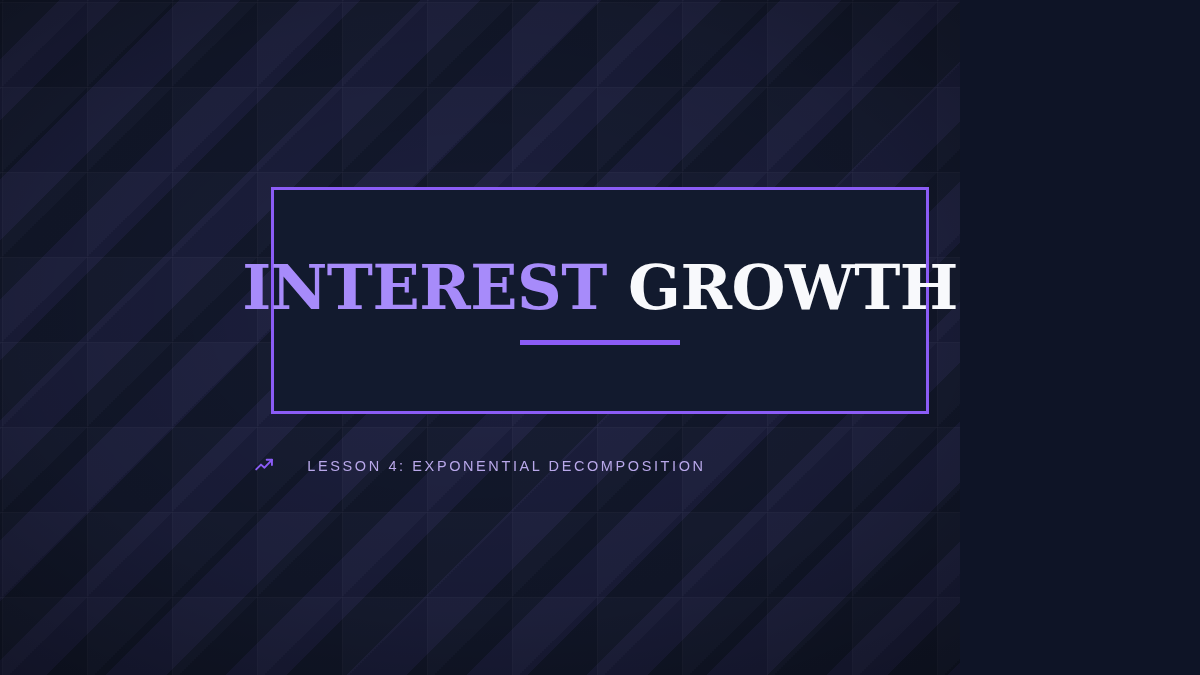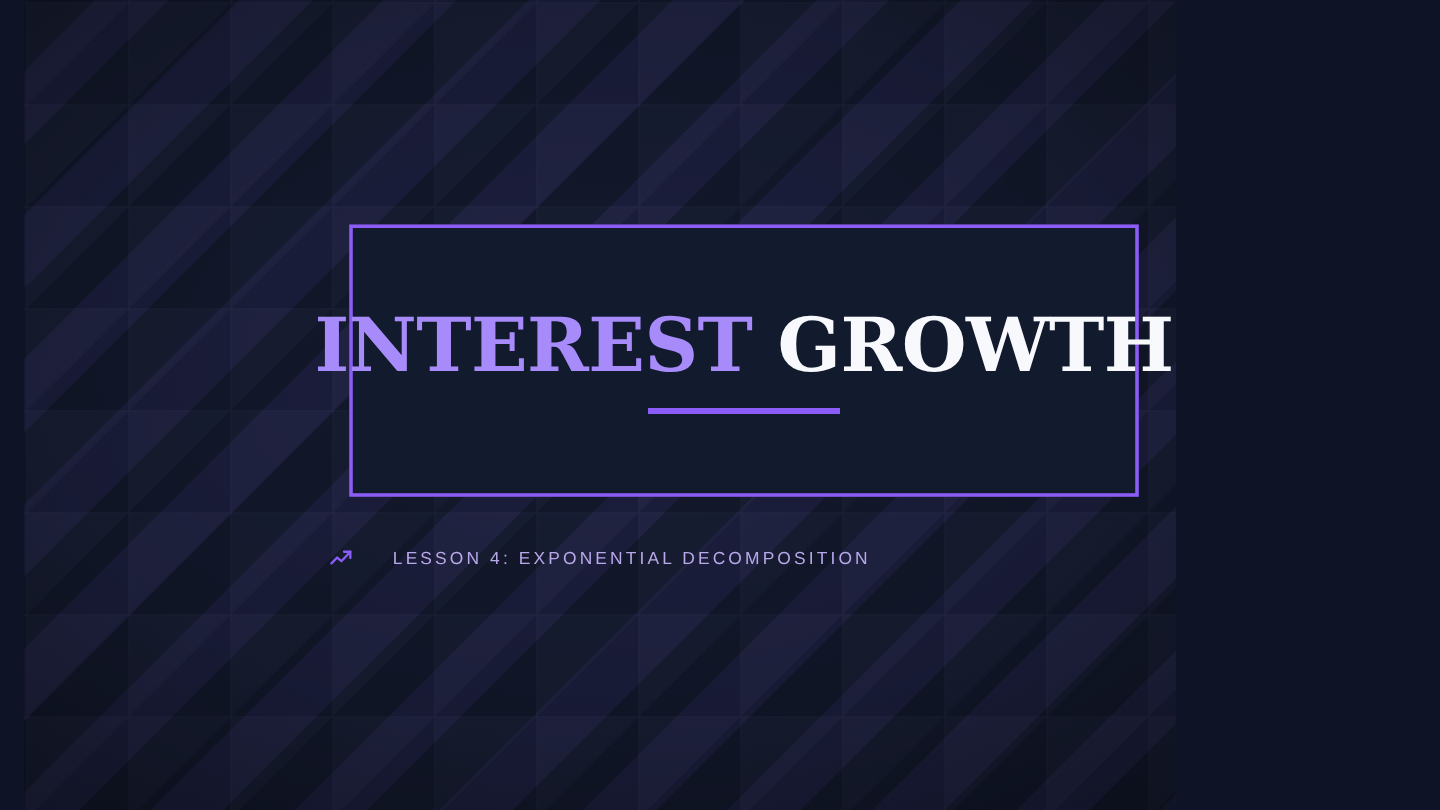--- a/index.html
+++ b/index.html
@@ -9,21 +9,20 @@
     background: #0e1426;
   }
 
   .slide {
     position: relative;
     width: 960px;
     height: 675px;
     overflow: hidden;
     background-color: #0c4a6e;
     font-family: "Liberation Sans", sans-serif;
-    margin-left: 20px;
     -webkit-font-smoothing: antialiased;
   }
 
   
   .bg-stripes {
     position: absolute;
     inset: 0;
     background-image: repeating-linear-gradient(
       135deg,
       #141a30 0px,

